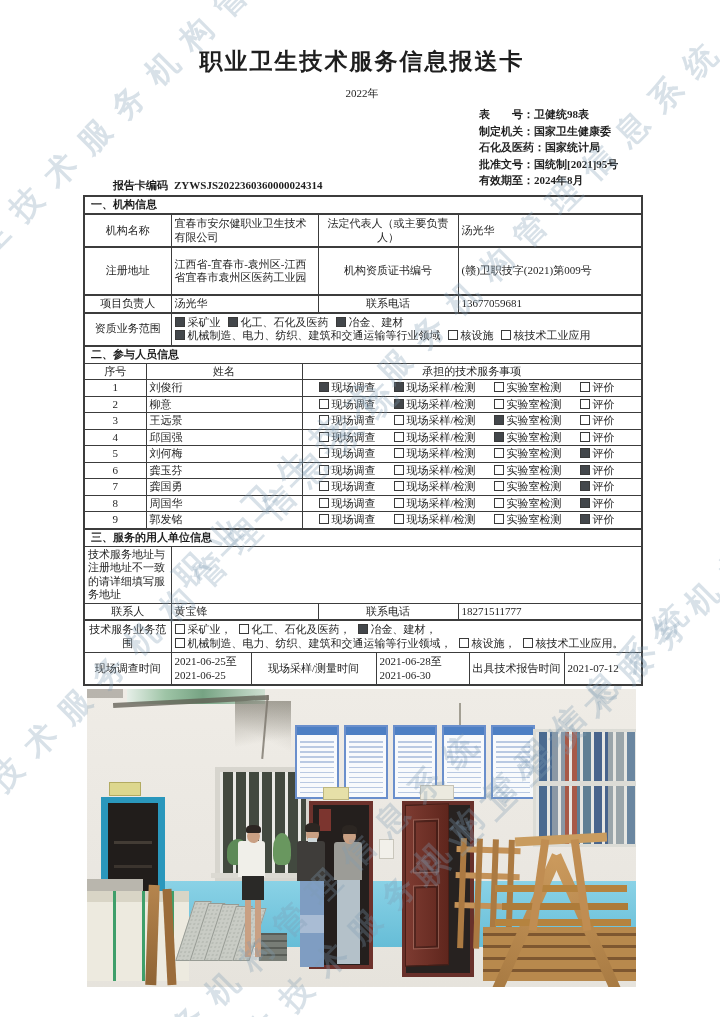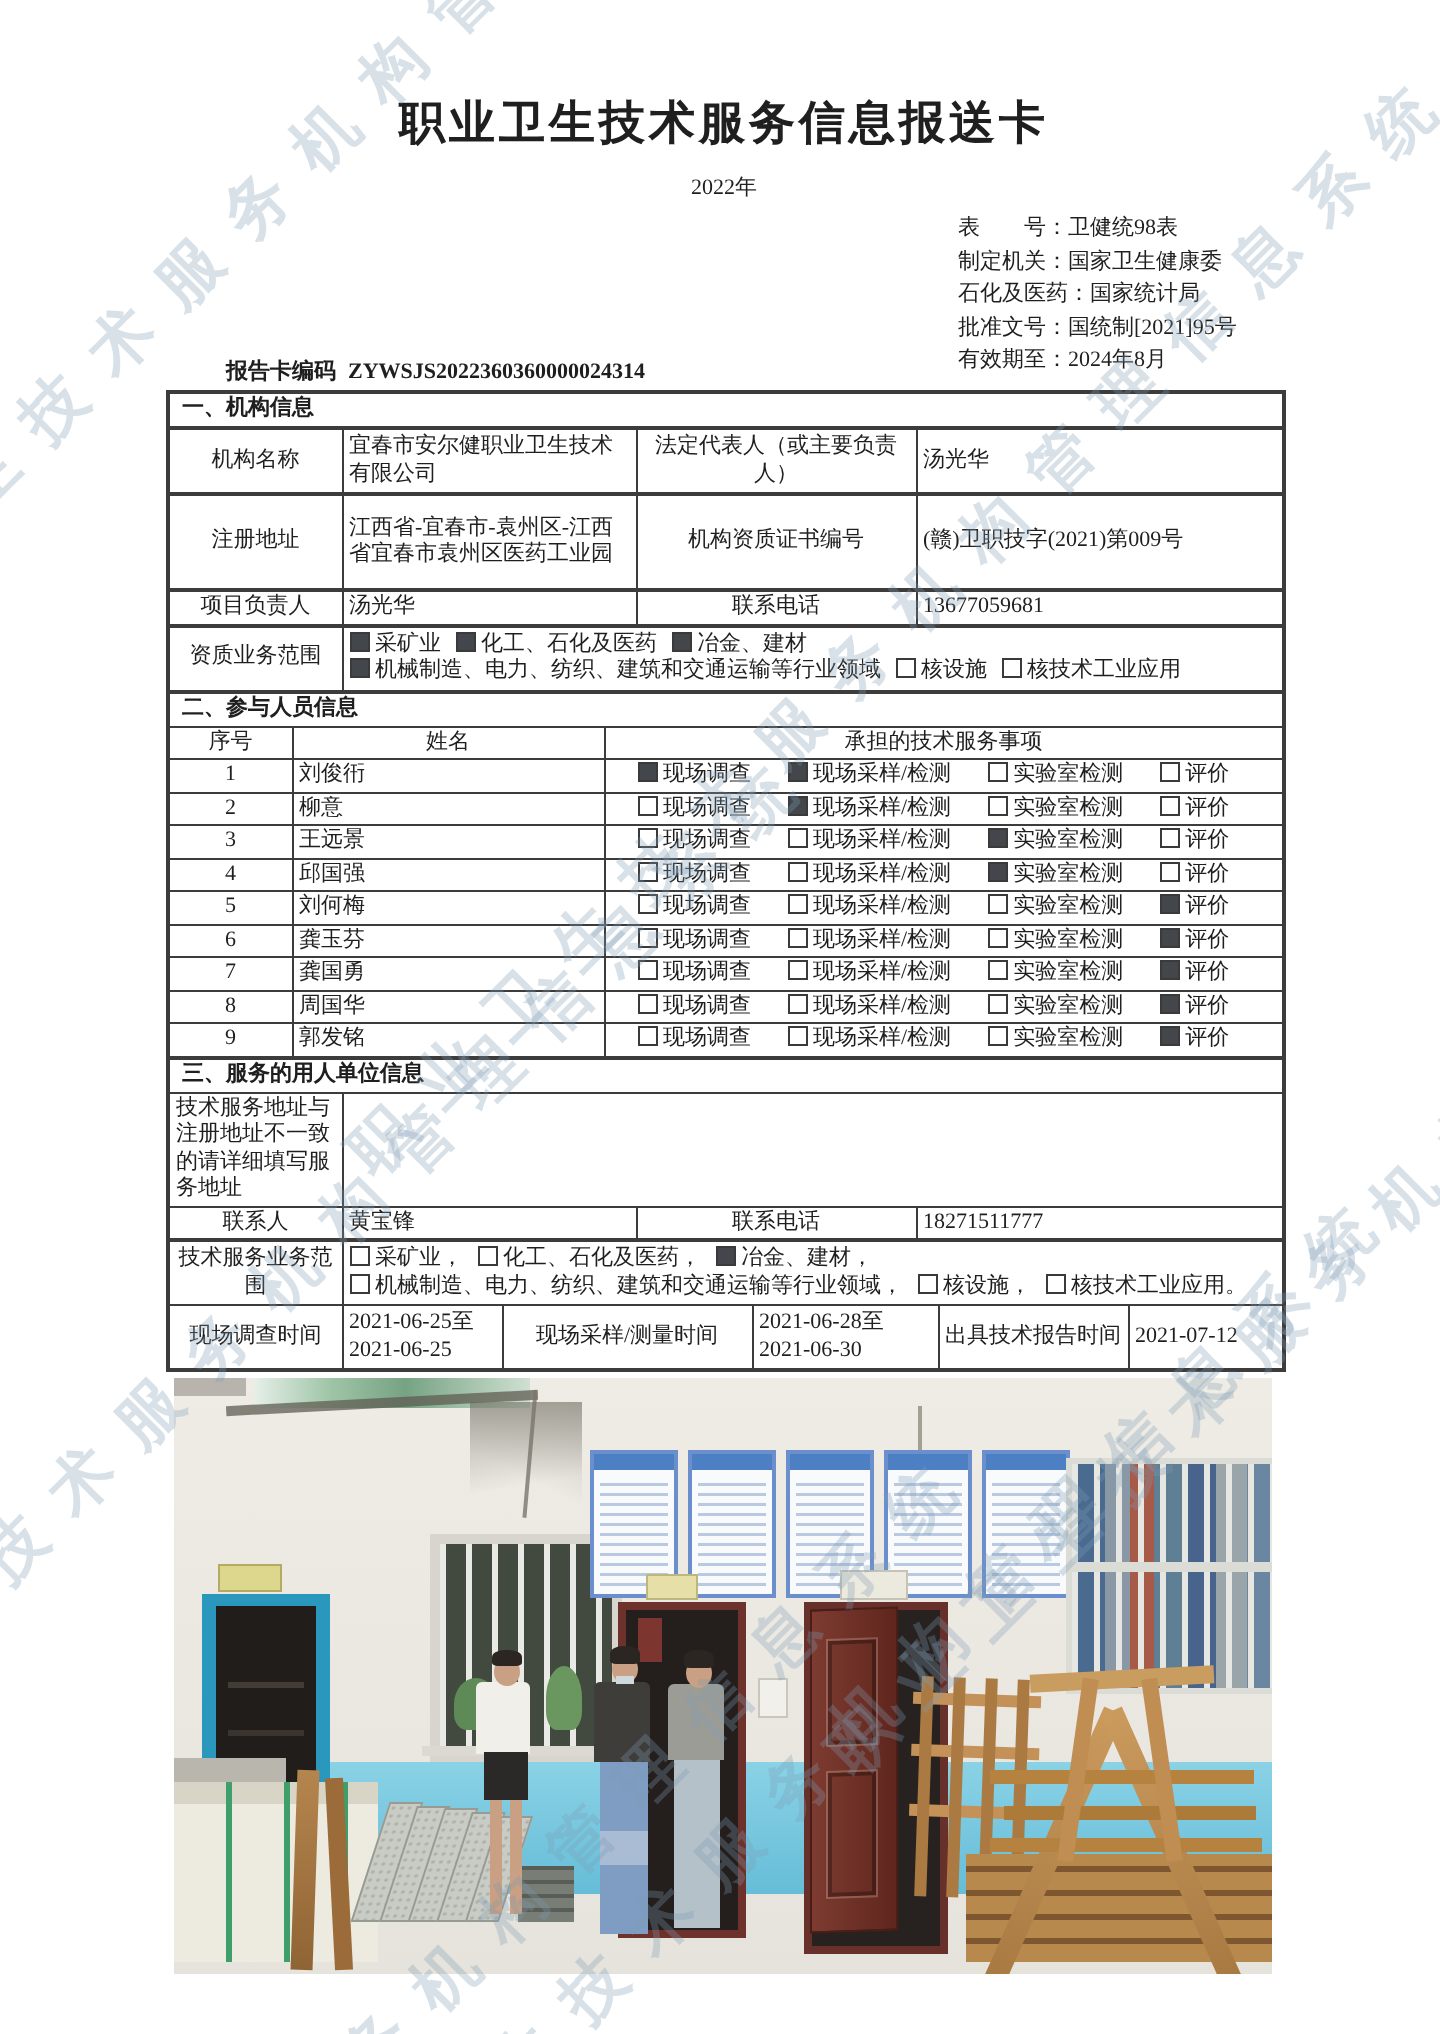--- a/index.html
+++ b/index.html
@@ -14,21 +14,21 @@
   .wm3{left:-140px;top:900px}
   .wm4{left:150px;top:1120px}
   .wm5{left:-60px;top:1250px}
   .wm6{left:420px;top:860px}
   
   .doc{position:absolute;left:83px;top:0;width:558px;z-index:10;}
   .hdr{position:relative;height:195px;}
   .title{position:absolute;left:0;right:0;top:46px;text-align:center;font-size:23px;
          font-weight:bold;letter-spacing:2px;}
   .year{position:absolute;left:0;right:0;top:86px;text-align:center;font-size:11px;}
-  .meta{position:absolute;left:396px;top:106px;font-size:11px;line-height:16.5px;font-weight:400;}
+  .meta{position:absolute;left:396px;top:106px;font-size:11px;line-height:16.5px;font-weight:700;}
   .meta .row{white-space:nowrap;}
   .codeline{position:absolute;left:30px;top:178px;font-size:11px;font-weight:600;}
   .codeline .cl{margin-right:6px;}
   
   table.grid{border-collapse:collapse;width:558px;table-layout:fixed;
              font-size:11px;line-height:13.5px;}
   table.grid td{border:1px solid #3c3c3c;padding:1px 3px;vertical-align:middle;
                 overflow:hidden;}
   table.t-first td{border-top-width:2px;}
   table.grid tr.sec td{font-weight:bold;text-align:left;padding-left:6px;height:14px;}

